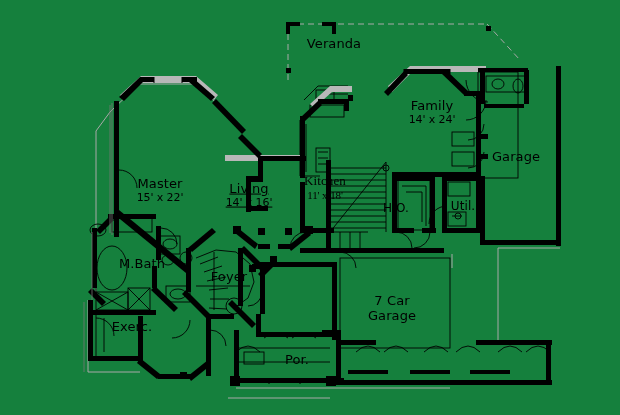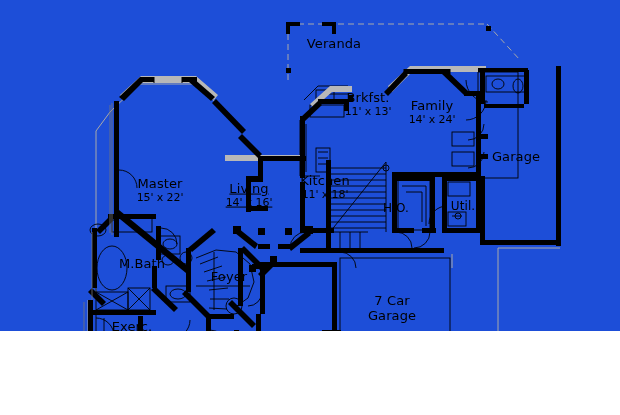--- a/index.html
+++ b/index.html
@@ -3,22 +3,22 @@
 <meta charset="utf-8">
 <style>
   html, body {
     margin: 0;
     padding: 0;
     background: #ffffff;
   }
   #plan-root {
     position: relative;
     width: 620px;
-    height: 331px;
-    background: #1d4ed8;
+    height: 415px;
+    background: #15803d;
     font-family: "DejaVu Sans", "Liberation Sans", sans-serif;
     overflow: hidden;
   }
   #plan-svg {
     position: absolute;
     left: 0;
     top: 0;
     width: 620px;
     height: 415px;
   }
@@ -359,40 +359,36 @@
 
   <div class="room-label" style="left:334px; top:44px;">
     <span class="name">Veranda</span>
   </div>
 
   <div class="room-label" style="left:160px; top:146px;margin-top:44px;">
     <span class="name">Master</span>
     <span class="dim">15' x 22'</span>
   </div>
 
-  <div class="room-label" style="left:368px; top:104px;">
-    <span class="name">Brkfst.</span>
-    <span class="dim">11' x 13'</span>
-  </div>
 
   <div class="room-label" style="left:432px; top:112px;">
     <span class="name">Family</span>
     <span class="dim">14' x 24'</span>
   </div>
 
   <div class="room-label" style="left:516px; top:157px;">
     <span class="name">Garage</span>
   </div>
 
   <div class="room-label" style="left:249px; top:195px;text-decoration:underline;">
     <span class="name">Living</span>
     <span class="dim">14' x 16'</span>
   </div>
 
-  <div class="room-label" style="left:325px; top:187px;">
+  <div class="room-label" style="left:325px; top:187px;font-family:Liberation Serif, serif;">
     <span class="name">Kitchen</span>
     <span class="dim">11' x 18'</span>
   </div>
 
   <div class="room-label small" style="left:396px; top:209px;">
     <span class="name">H.O.</span>
   </div>
 
   <div class="room-label small" style="left:463px; top:207px;">
     <span class="name">Util.</span>

